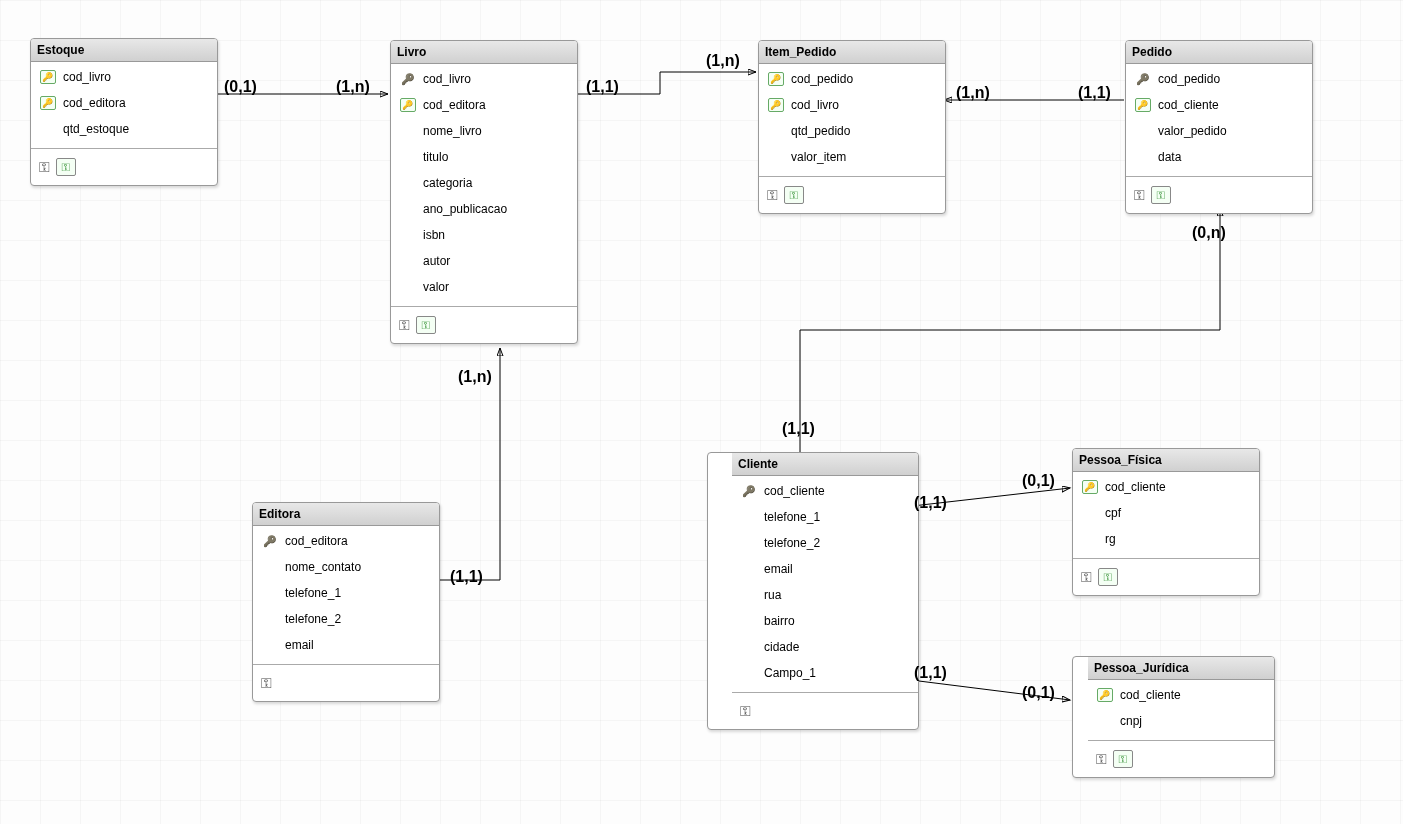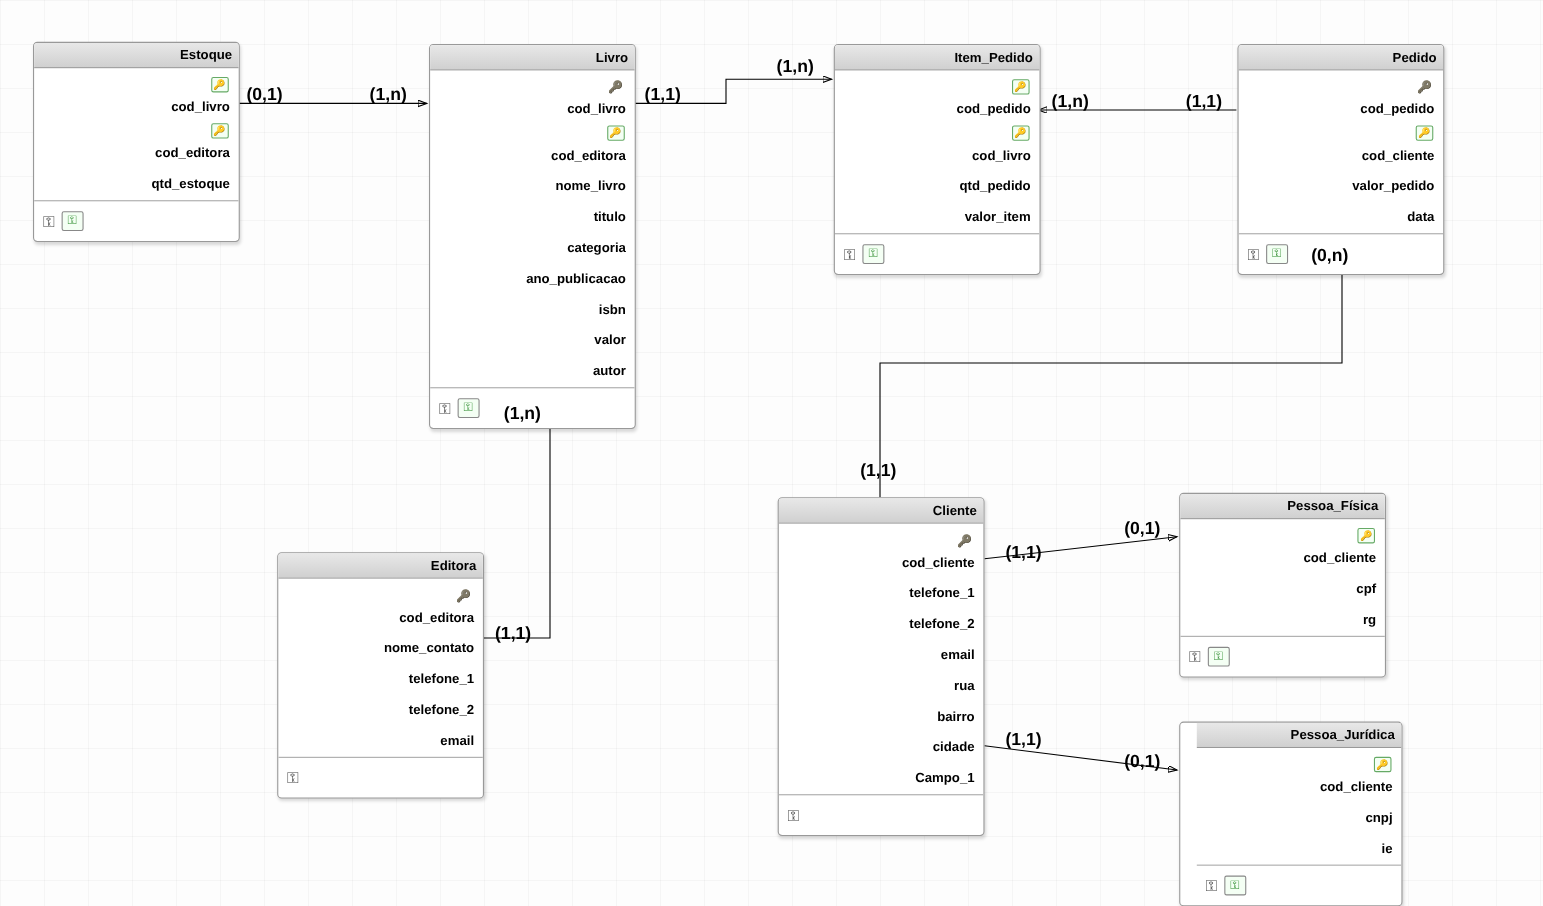--- a/index.html
+++ b/index.html
@@ -30,36 +30,35 @@
     background: #fff;
     border: 1px solid #999;
     border-radius: 4px;
     box-shadow: 1px 2px 3px rgba(0,0,0,0.15);
     z-index: 2;
     overflow: hidden;
   }
   .entity-header {
     background: linear-gradient(#e8e8e8, #d0d0d0);
     border-bottom: 1px solid #999;
-    text-align: right;
+    text-align: left;
     font-weight: bold;
     padding: 4px 6px;
   }
   .attrs {
     padding: 4px 0;
     border-bottom: 1px solid #aaa;
   }
   .attr {
     display: flex;
-    align-items: flex-end;
+    align-items: flex-start;
     padding: 4px 8px;
-    font-weight: bold;
+    font-weight: normal;
     gap: 6px;
     min-height: 18px;
-    flex-direction: column;
   }
   .attr .iconslot {
     width: 18px;
     display: inline-flex;
     justify-content: center;
   }
   .footer {
     padding: 6px 8px;
     display: flex;
     gap: 6px;
@@ -219,25 +218,25 @@
       <div class="attr">
         <span class="iconslot"></span>
         <span>ano_publicacao</span>
       </div>
       <div class="attr">
         <span class="iconslot"></span>
         <span>isbn</span>
       </div>
       <div class="attr">
         <span class="iconslot"></span>
+        <span>autor</span>
+      </div>
+      <div class="attr">
+        <span class="iconslot"></span>
         <span>valor</span>
-      </div>
-      <div class="attr">
-        <span class="iconslot"></span>
-        <span>autor</span>
       </div>
     </div>
   <div class="footer">
       <span class="hkey"></span>
       <span class="greenbadge"></span>
     </div>
 </div>
 
 <div class="entity" style="left:758px; top:40px; width:186px;">
   <div class="entity-header">Item_Pedido</div>
@@ -323,21 +322,21 @@
       <div class="attr">
         <span class="iconslot"></span>
         <span>email</span>
       </div>
     </div>
   <div class="footer">
       <span class="hkey"></span>
     </div>
 </div>
 
-<div class="entity" style="left:707px; top:452px; width:186px;">
+<div class="entity" style="left:707px; top:452px; width:186px;padding-left:24px;">
   <div class="entity-header">Cliente</div>
   <div class="attrs">
       <div class="attr">
         <span class="iconslot">
           <span class="pk"></span>
         </span>
         <span>cod_cliente</span>
       </div>
       <div class="attr">
         <span class="iconslot"></span>
@@ -403,24 +402,20 @@
       <div class="attr">
         <span class="iconslot">
           <span class="fk"></span>
         </span>
         <span>cod_cliente</span>
       </div>
       <div class="attr">
         <span class="iconslot"></span>
         <span>cnpj</span>
       </div>
-      <div class="attr">
-        <span class="iconslot"></span>
-        <span>ie</span>
-      </div>
     </div>
   <div class="footer">
       <span class="hkey"></span>
       <span class="greenbadge"></span>
     </div>
 </div>
 
 <div class="cardinality" style="left:224px; top:78px;">(0,1)</div>
 <div class="cardinality" style="left:336px; top:78px;">(1,n)</div>
 

